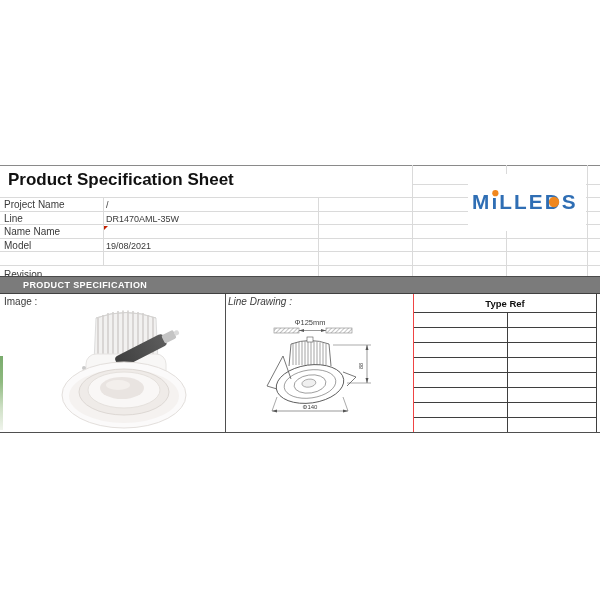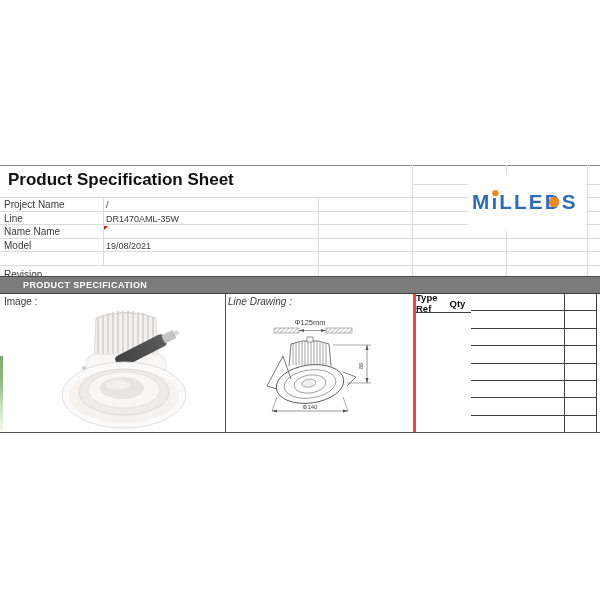--- a/index.html
+++ b/index.html
@@ -16,22 +16,22 @@
                border-top:4px solid #c22000;border-right:4px solid transparent;}
   .logo-box{position:absolute;left:468px;top:174px;width:118px;height:57px;background:#fff;}
   .logo-box svg{position:absolute;left:4px;top:13px;}
   .section-bar{position:absolute;left:0;top:276px;width:600px;height:18px;box-sizing:border-box;
                border-top:1px solid #4a4a4a;border-bottom:1px solid #404040;
                display:flex;align-items:center;padding-left:23px;}
   .section-bar span{color:#ffffff;font-size:9px;font-weight:bold;letter-spacing:.4px;}
   .cell-label{position:absolute;font-size:10px;color:#3a3a3a;}
   .content-border{position:absolute;background:#4f4f4f;}
   .ref-table{position:absolute;left:413px;top:294px;width:184px;height:138px;box-sizing:border-box;
-             border-left:3px solid #ef4444;border-right:1px solid #3f3f3f;
-             display:flex;flex-direction:row;}
+             border-left:1px solid #ef4444;border-right:1px solid #3f3f3f;
+             display:flex;flex-direction:column;}
   .ref-head{height:18px;display:flex;border-bottom:1px solid #3f3f3f;}
   .ref-head div{flex:1;display:flex;align-items:center;justify-content:center;
                 font-size:9.5px;font-weight:bold;color:#111;}
   .ref-body{flex:1;display:flex;flex-direction:column;position:relative;}
   .ref-row{flex:1;border-bottom:1px solid #3f3f3f;}
   .ref-row:last-child{border-bottom:none;}
   .ref-divider{position:absolute;left:93px;top:0;bottom:0;width:1px;background:#3f3f3f;}
   .green-strip{position:absolute;left:0;top:356px;width:3px;height:74px;
                background:linear-gradient(180deg,#79ab6c 0%,#8fba80 35%,#cfe0c6 70%,#f0f4ec 100%);}
 </style>
@@ -193,21 +193,20 @@
     <line x1="118" y1="103" x2="123" y2="117" stroke="#555" stroke-width="0.5"></line>
     <line x1="47" y1="117" x2="123" y2="117" stroke="#555" stroke-width="0.6"></line>
     <polygon points="47,117 52,115.5 52,118.5" fill="#555"></polygon>
     <polygon points="123,117 118,115.5 118,118.5" fill="#555"></polygon>
     <text x="85" y="114.5" text-anchor="middle" font-size="6" fill="#444" font-family="Liberation Sans, sans-serif">Φ140</text>
   </svg>
 
   <div class="ref-table">
     <div class="ref-head">
       <div>Type Ref</div>
-      <div>Qty</div>
     </div>
     <div class="ref-body">
       <div class="ref-divider"></div>
     <div class="ref-row"></div>
         <div class="ref-row"></div>
         <div class="ref-row"></div>
         <div class="ref-row"></div>
         <div class="ref-row"></div>
         <div class="ref-row"></div>
         <div class="ref-row"></div>

